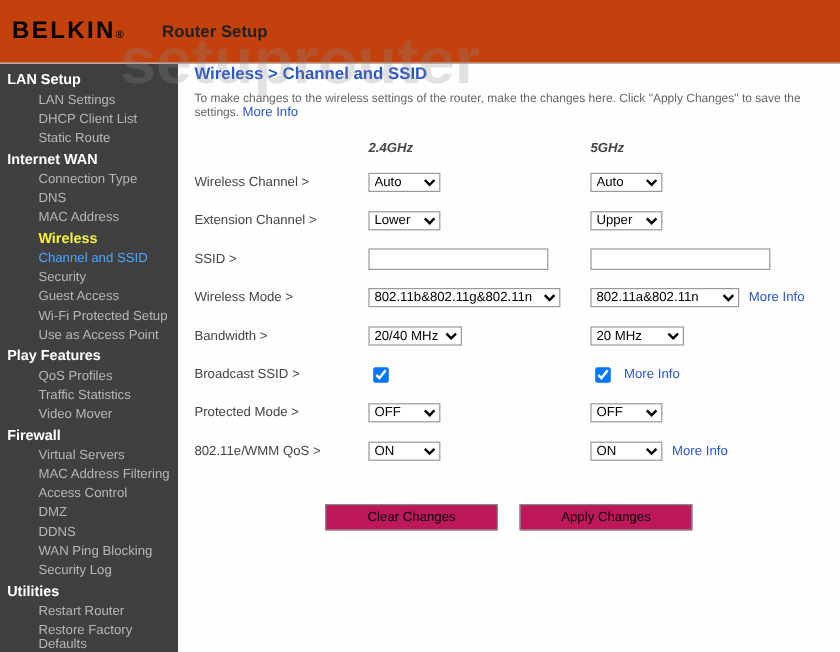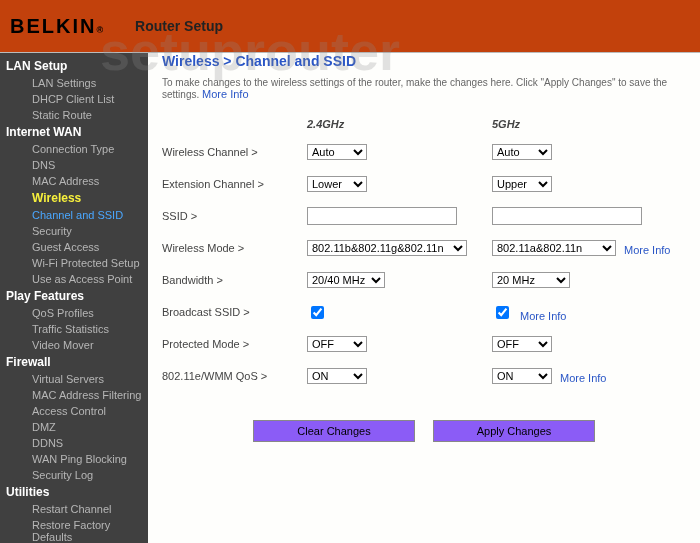--- a/index.html
+++ b/index.html
@@ -71,41 +71,41 @@
     margin-bottom: 8px;
   }
   .help {
     color: #666;
     font-size: 10px;
     margin-bottom: 18px;
   }
   .help .link { color: #2a56c6; font-size: 11px; cursor: pointer; }
   .row { display: flex; align-items: center; margin-bottom: 12px; min-height: 20px; }
   .row .lbl { width: 145px; color: #444; font-size: 11px; }
-  .row .f24, .row .f5g { width: 185px; display: flex; align-items: flex-end; gap: 8px; }
+  .row .f24, .row .f5g { width: 185px; display: flex; align-items: center; gap: 8px; }
   .colhdr { display: flex; margin-bottom: 12px; }
   .colhdr .lbl { width: 145px; }
   .colhdr .h { width: 185px; color: #444; font-weight: bold; font-size: 11px; font-style: italic; }
   select, input[type="text"] {
     font-size: 11px;
     font-family: Arial, sans-serif;
     border: 1px solid #999;
     background: #fff;
   }
   select.narrow { width: 60px; }
   select.med { width: 78px; }
   select.wide { width: 160px; }
   select.w120 { width: 124px; }
   input.ssid { width: 150px; height: 18px; padding: 1px 3px; }
   .link { color: #2a56c6; font-size: 11px; cursor: pointer; }
   .btns { display: flex; gap: 18px; justify-content: center; margin-top: 34px; }
   .btn {
-    width: 162px;
+    width: 144px;
     height: 22px;
-    background: #8b5cf6;
+    background: #be185d;
     border: 1px solid #888;
     font-size: 11px;
     cursor: pointer;
   }
   .watermark {
     position: absolute;
     top: 20px;
     left: 100px;
     font-size: 54px;
     font-weight: bold;
@@ -149,21 +149,21 @@
       <div class="nav-item">Video Mover</div>
       <div class="section-title">Firewall</div>
       <div class="nav-item">Virtual Servers</div>
       <div class="nav-item">MAC Address Filtering</div>
       <div class="nav-item">Access Control</div>
       <div class="nav-item">DMZ</div>
       <div class="nav-item">DDNS</div>
       <div class="nav-item">WAN Ping Blocking</div>
       <div class="nav-item">Security Log</div>
       <div class="section-title">Utilities</div>
-      <div class="nav-item">Restart Channel</div>
+      <div class="nav-item">Restart Router</div>
       <div class="nav-item">Restore Factory Defaults</div>
       <div class="nav-item">Save/Backup Settings</div>
     </div>
 
   <div class="main">
     <div class="breadcrumb">
       <span>Wireless</span>
       <span>&gt;</span>
       <span>Channel and SSID</span>
     </div>

